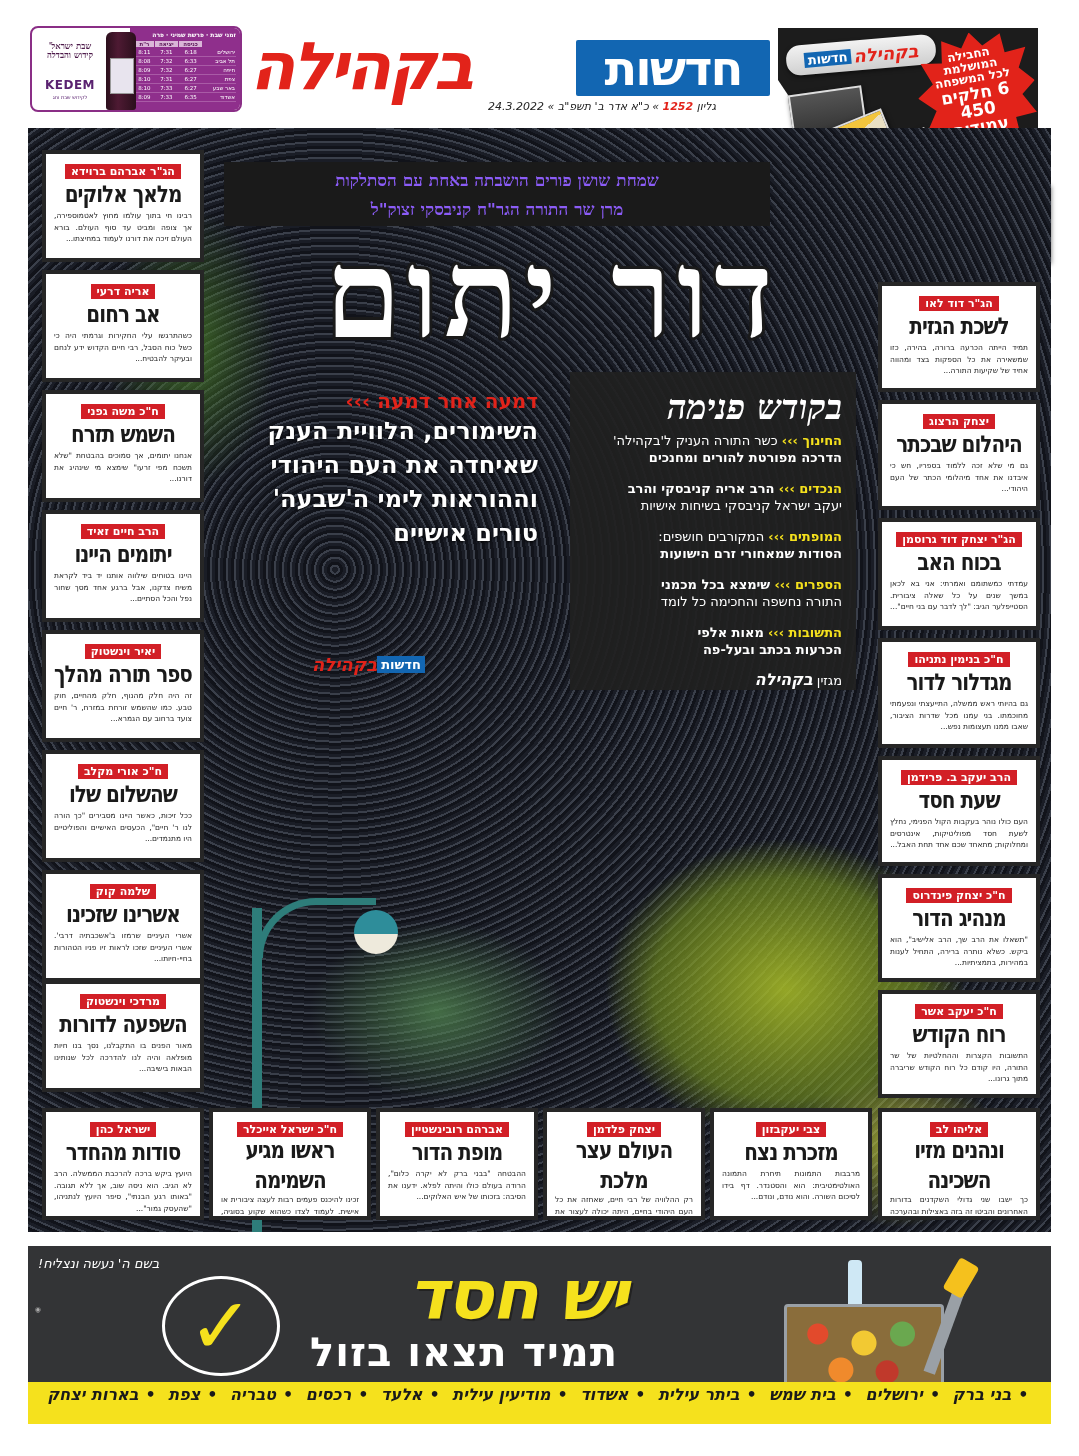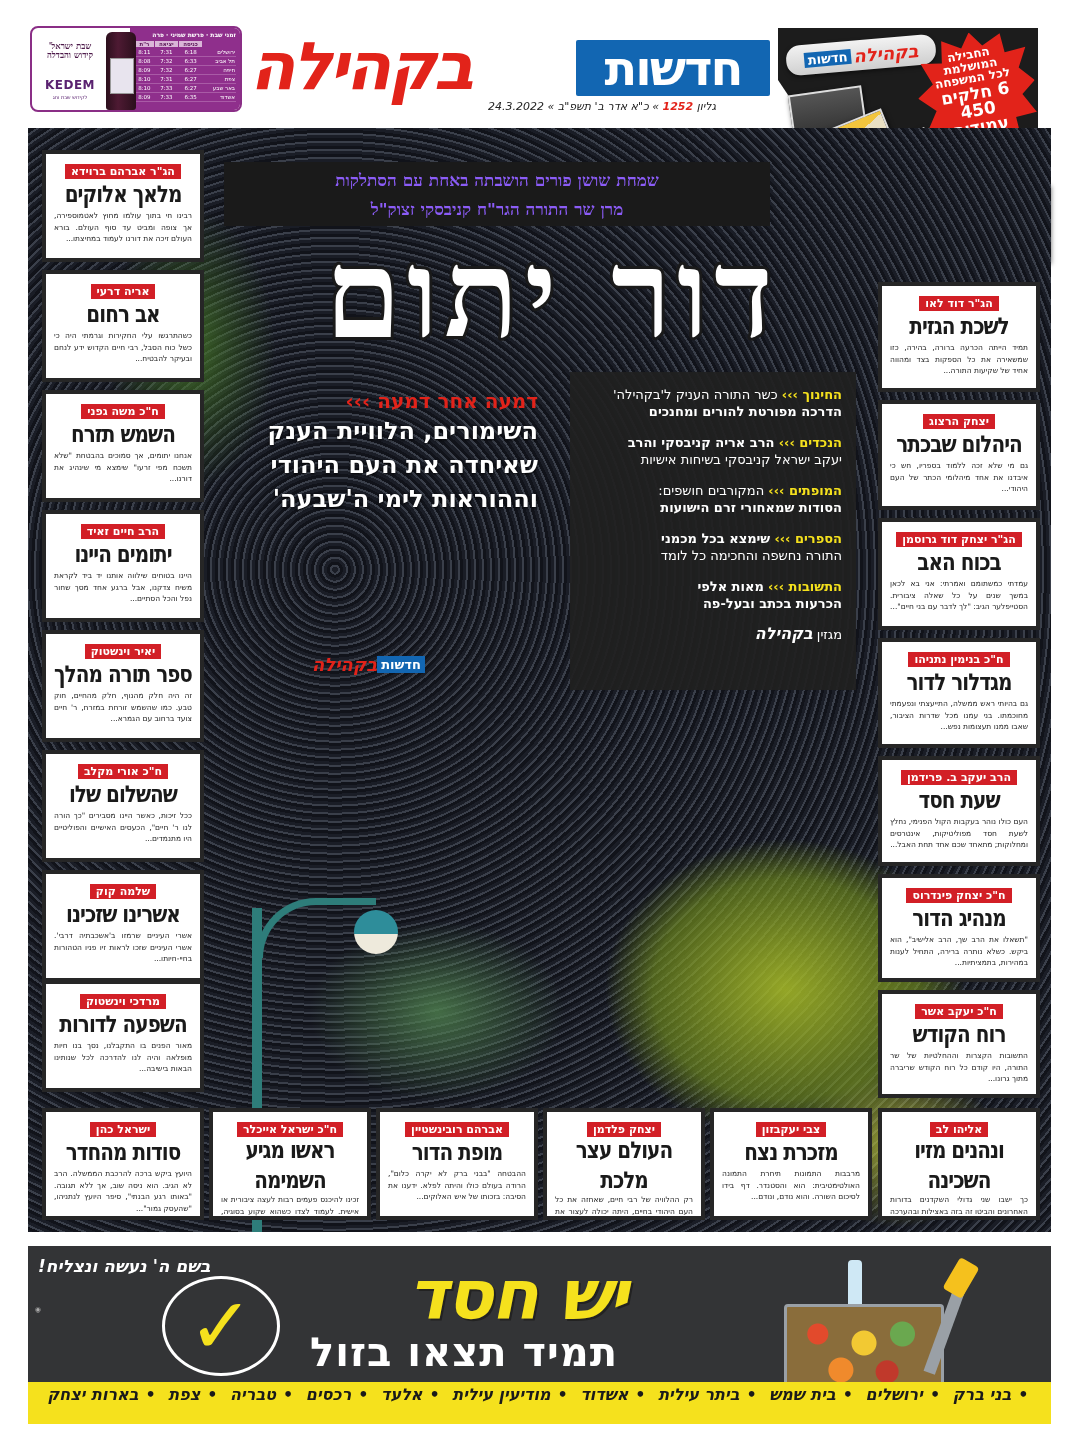--- a/index.html
+++ b/index.html
@@ -102,21 +102,21 @@
   
   .card {
     position: absolute; background: #fff; border: 4px solid #262626; text-align: center; padding: 6px 8px 4px; overflow: hidden;
   }
   .card .author { display: inline-block; background: #d21f26; color: #fff; font-weight: bold; font-size: 11px; line-height: 15px; padding: 0 6px; }
   .card .title { display: block; font-family: "DejaVu Sans", sans-serif; font-weight: 900; font-size: 20px; line-height: 26px; color: #1a1a1a; letter-spacing: -1px; margin-top: 2px; transform: scaleY(1.15); }
   .card .excerpt { display: block; font-size: 7.5px; line-height: 11.5px; color: #222; text-align: justify; text-align-last: right; margin-top: 3px; }
 
   
   .ad-bottom { position: absolute; left: 28px; top: 1246px; width: 1023px; height: 178px; background: #333436; overflow: hidden; }
-  .ad-top-note { position: absolute; left: 10px; top: 10px; color: #fff; font-style: italic; font-weight: bold; font-size: 17px; }
+  .ad-top-note { position: absolute; left: 10px; top: 10px; color: #fff; font-style: italic; font-weight: normal; font-size: 13px; }
   .ad-check { position: absolute; left: 134px; top: 30px; width: 118px; height: 100px; border: 3px solid #fff; border-radius: 50%; display: flex; align-items: center; justify-content: center; color: #f5e11d; font-size: 78px; font-weight: 900; }
   .ad-brand { position: absolute; left: 380px; top: 14px; color: #f5e11d; font-weight: 900; font-size: 69px; line-height: 70px; font-style: italic; text-shadow: 2px 2px 0 #222; letter-spacing: -2px; }
   .ad-tagline { position: absolute; left: 282px; top: 82px; color: #fff; font-weight: 900; font-size: 40px; line-height: 48px; letter-spacing: 1px; }
   .ad-cart { position: absolute; left: 756px; top: 14px; width: 200px; height: 140px; }
   .ad-cart .basket { position: absolute; left: 0; top: 44px; width: 160px; height: 96px; border: 3px solid #9aa0a6; border-radius: 4px; background:
       radial-gradient(circle at 20% 30%, #e24a2c 0 10px, transparent 11px),
       radial-gradient(circle at 50% 40%, #f2c933 0 12px, transparent 13px),
       radial-gradient(circle at 75% 30%, #6aa84f 0 12px, transparent 13px),
       radial-gradient(circle at 35% 70%, #f08a2c 0 12px, transparent 13px),
       radial-gradient(circle at 65% 72%, #c0392b 0 11px, transparent 12px),
@@ -239,27 +239,29 @@
   <span>שמחת שושן פורים הושבתה באחת עם הסתלקות</span><br>
   <span>מרן שר התורה הגר"ח קניבסקי זצוק"ל</span>
 </div>
 <div class="main-headline">דור יתום</div>
 
 <div class="lead">
   <span class="kicker">דמעה אחר דמעה ›››</span>
   <span class="lead-body">השימורים, הלוויית הענק</span>
   <span class="lead-body">שאיחדה את העם היהודי</span>
   <span class="lead-body">וההוראות לימי ה'שבעה'</span>
+  <span class="bullet-line">טורים אישיים</span>
   <div class="brand-stamp">
     <span class="bs-blue">חדשות</span>
     <span class="bs-red">בקהילה</span>
   </div>
 </div>
 
 <div class="inside-box">
+  <span class="ib-title">בקודש פנימה</span>
   <div class="ib-item">
     <span class="ib-tag">החינוך ›››</span>
     <span>כשר התורה העניק ל'בקהילה'</span><br>
     <span class="ib-bold">הדרכה מפורטת להורים ומחנכים</span>
   </div>
   <div class="ib-item">
     <span class="ib-tag">הנכדים ›››</span>
     <span class="ib-bold">הרב אריה קניבסקי והרב</span><br>
     <span>יעקב ישראל קניבסקי בשיחות אישיות</span>
   </div>

